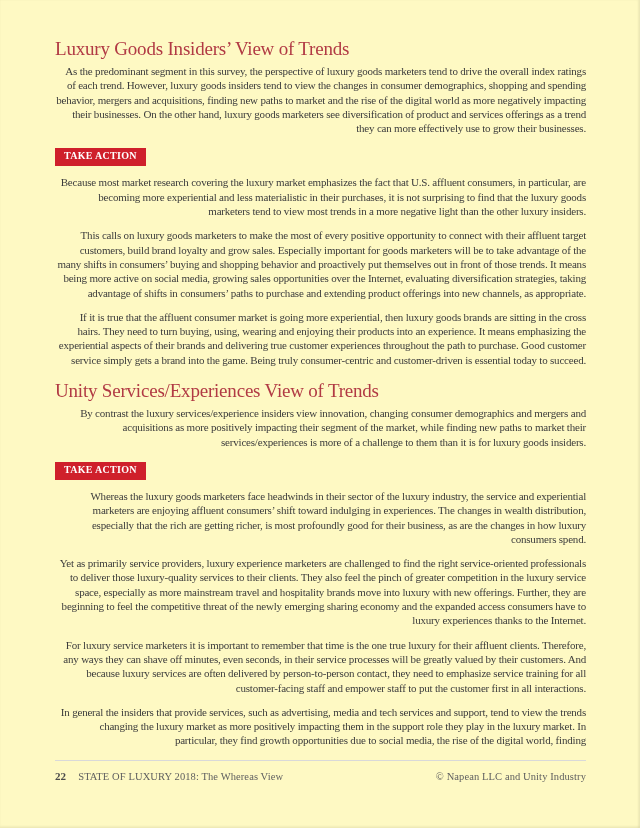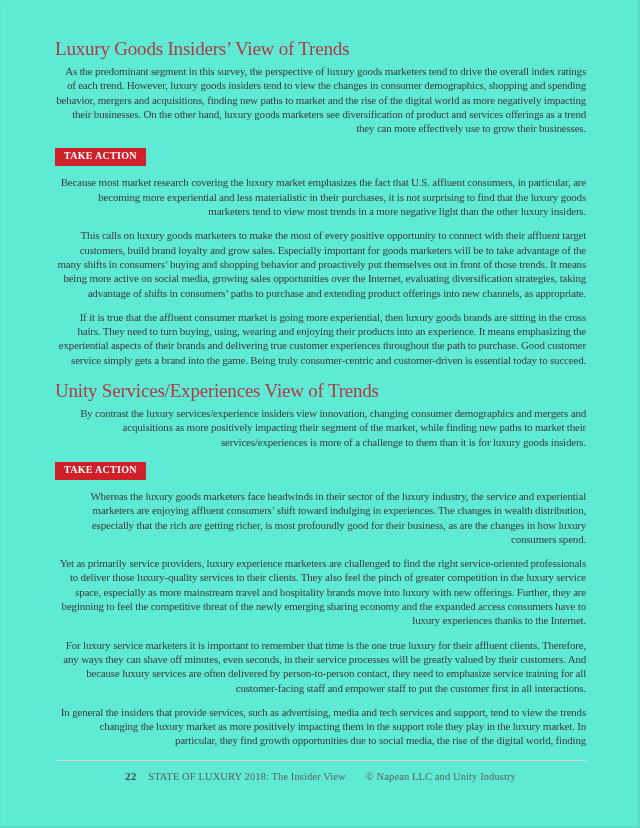--- a/index.html
+++ b/index.html
@@ -6,21 +6,21 @@
   body {
     width: 640px; height: 828px;
     background: #ffffff;
     font-family: "Liberation Serif", "DejaVu Serif", serif;
     position: relative;
     overflow: hidden;
   }
   .page {
     position: absolute;
     inset: 0;
-    background: #5eead4;
+    background: #fef9c3;
     box-shadow: inset -2px 0 2px rgba(0,0,0,0.06), inset 0 -2px 2px rgba(0,0,0,0.05);
   }
   .content {
     position: absolute;
     top: 38px; left: 55px; right: 54px;
   }
   .section-heading {
     font-family: "Liberation Serif", "DejaVu Serif", serif;
     font-weight: 500;
     color: var(--heading, #b13a44);
@@ -48,21 +48,21 @@
     padding: 2px 9px 5px 9px;
     margin: 2px 0 9px 0;
   }
   .badge-row { margin: 0; }
   .footer {
     position: absolute;
     left: 55px; right: 54px; top: 760px;
     border-top: 1px solid var(--footer-rule, #d9d9d9);
     padding-top: 9px;
     display: flex;
-    justify-content: center;
+    justify-content: space-between;
     align-items: baseline;
     font-size: 10.5px;
     color: var(--footer-text, #606060);
     letter-spacing: 0.1px;
     gap: 20px;
   }
   .footer-left { display: flex; align-items: baseline; }
   .page-number {
     font-weight: bold;
     color: #4a4a4a;
@@ -85,17 +85,17 @@
       <p class="body-paragraph">By contrast the luxury services/experience insiders view innovation, changing consumer demographics and mergers and acquisitions as more positively impacting their segment of the market, while finding new paths to market their services/experiences is more of a challenge to them than it is for luxury goods insiders.</p>
       <div class="badge-row"><span class="take-action-badge">TAKE ACTION</span></div>
       <p class="body-paragraph">Whereas the luxury goods marketers face headwinds in their sector of the luxury industry, the service and experiential marketers are enjoying affluent consumers’ shift toward indulging in experiences. The changes in wealth distribution, especially that the rich are getting richer, is most profoundly good for their business, as are the changes in how luxury consumers spend.</p>
       <p class="body-paragraph">Yet as primarily service providers, luxury experience marketers are challenged to find the right service-oriented professionals to deliver those luxury-quality services to their clients. They also feel the pinch of greater competition in the luxury service space, especially as more mainstream travel and hospitality brands move into luxury with new offerings. Further, they are beginning to feel the competitive threat of the newly emerging sharing economy and the expanded access consumers have to luxury experiences thanks to the Internet.</p>
       <p class="body-paragraph">For luxury service marketers it is important to remember that time is the one true luxury for their affluent clients. Therefore, any ways they can shave off minutes, even seconds, in their service processes will be greatly valued by their customers. And because luxury services are often delivered by person-to-person contact, they need to emphasize service training for all customer-facing staff and empower staff to put the customer first in all interactions.</p>
       <p class="body-paragraph">In general the insiders that provide services, such as advertising, media and tech services and support, tend to view the trends changing the luxury market as more positively impacting them in the support role they play in the luxury market.  In particular, they find growth opportunities due to social media, the rise of the digital world, finding</p>
     </div>
   <div class="footer">
     <div class="footer-left">
       <span class="page-number">22</span>
-      <span class="report-title">STATE OF LUXURY 2018: The Insider View</span>
+      <span class="report-title">STATE OF LUXURY 2018: The Whereas View</span>
     </div>
     <span class="copyright">© Napean LLC and Unity Industry</span>
   </div>
 </div>
 
 </body></html>

